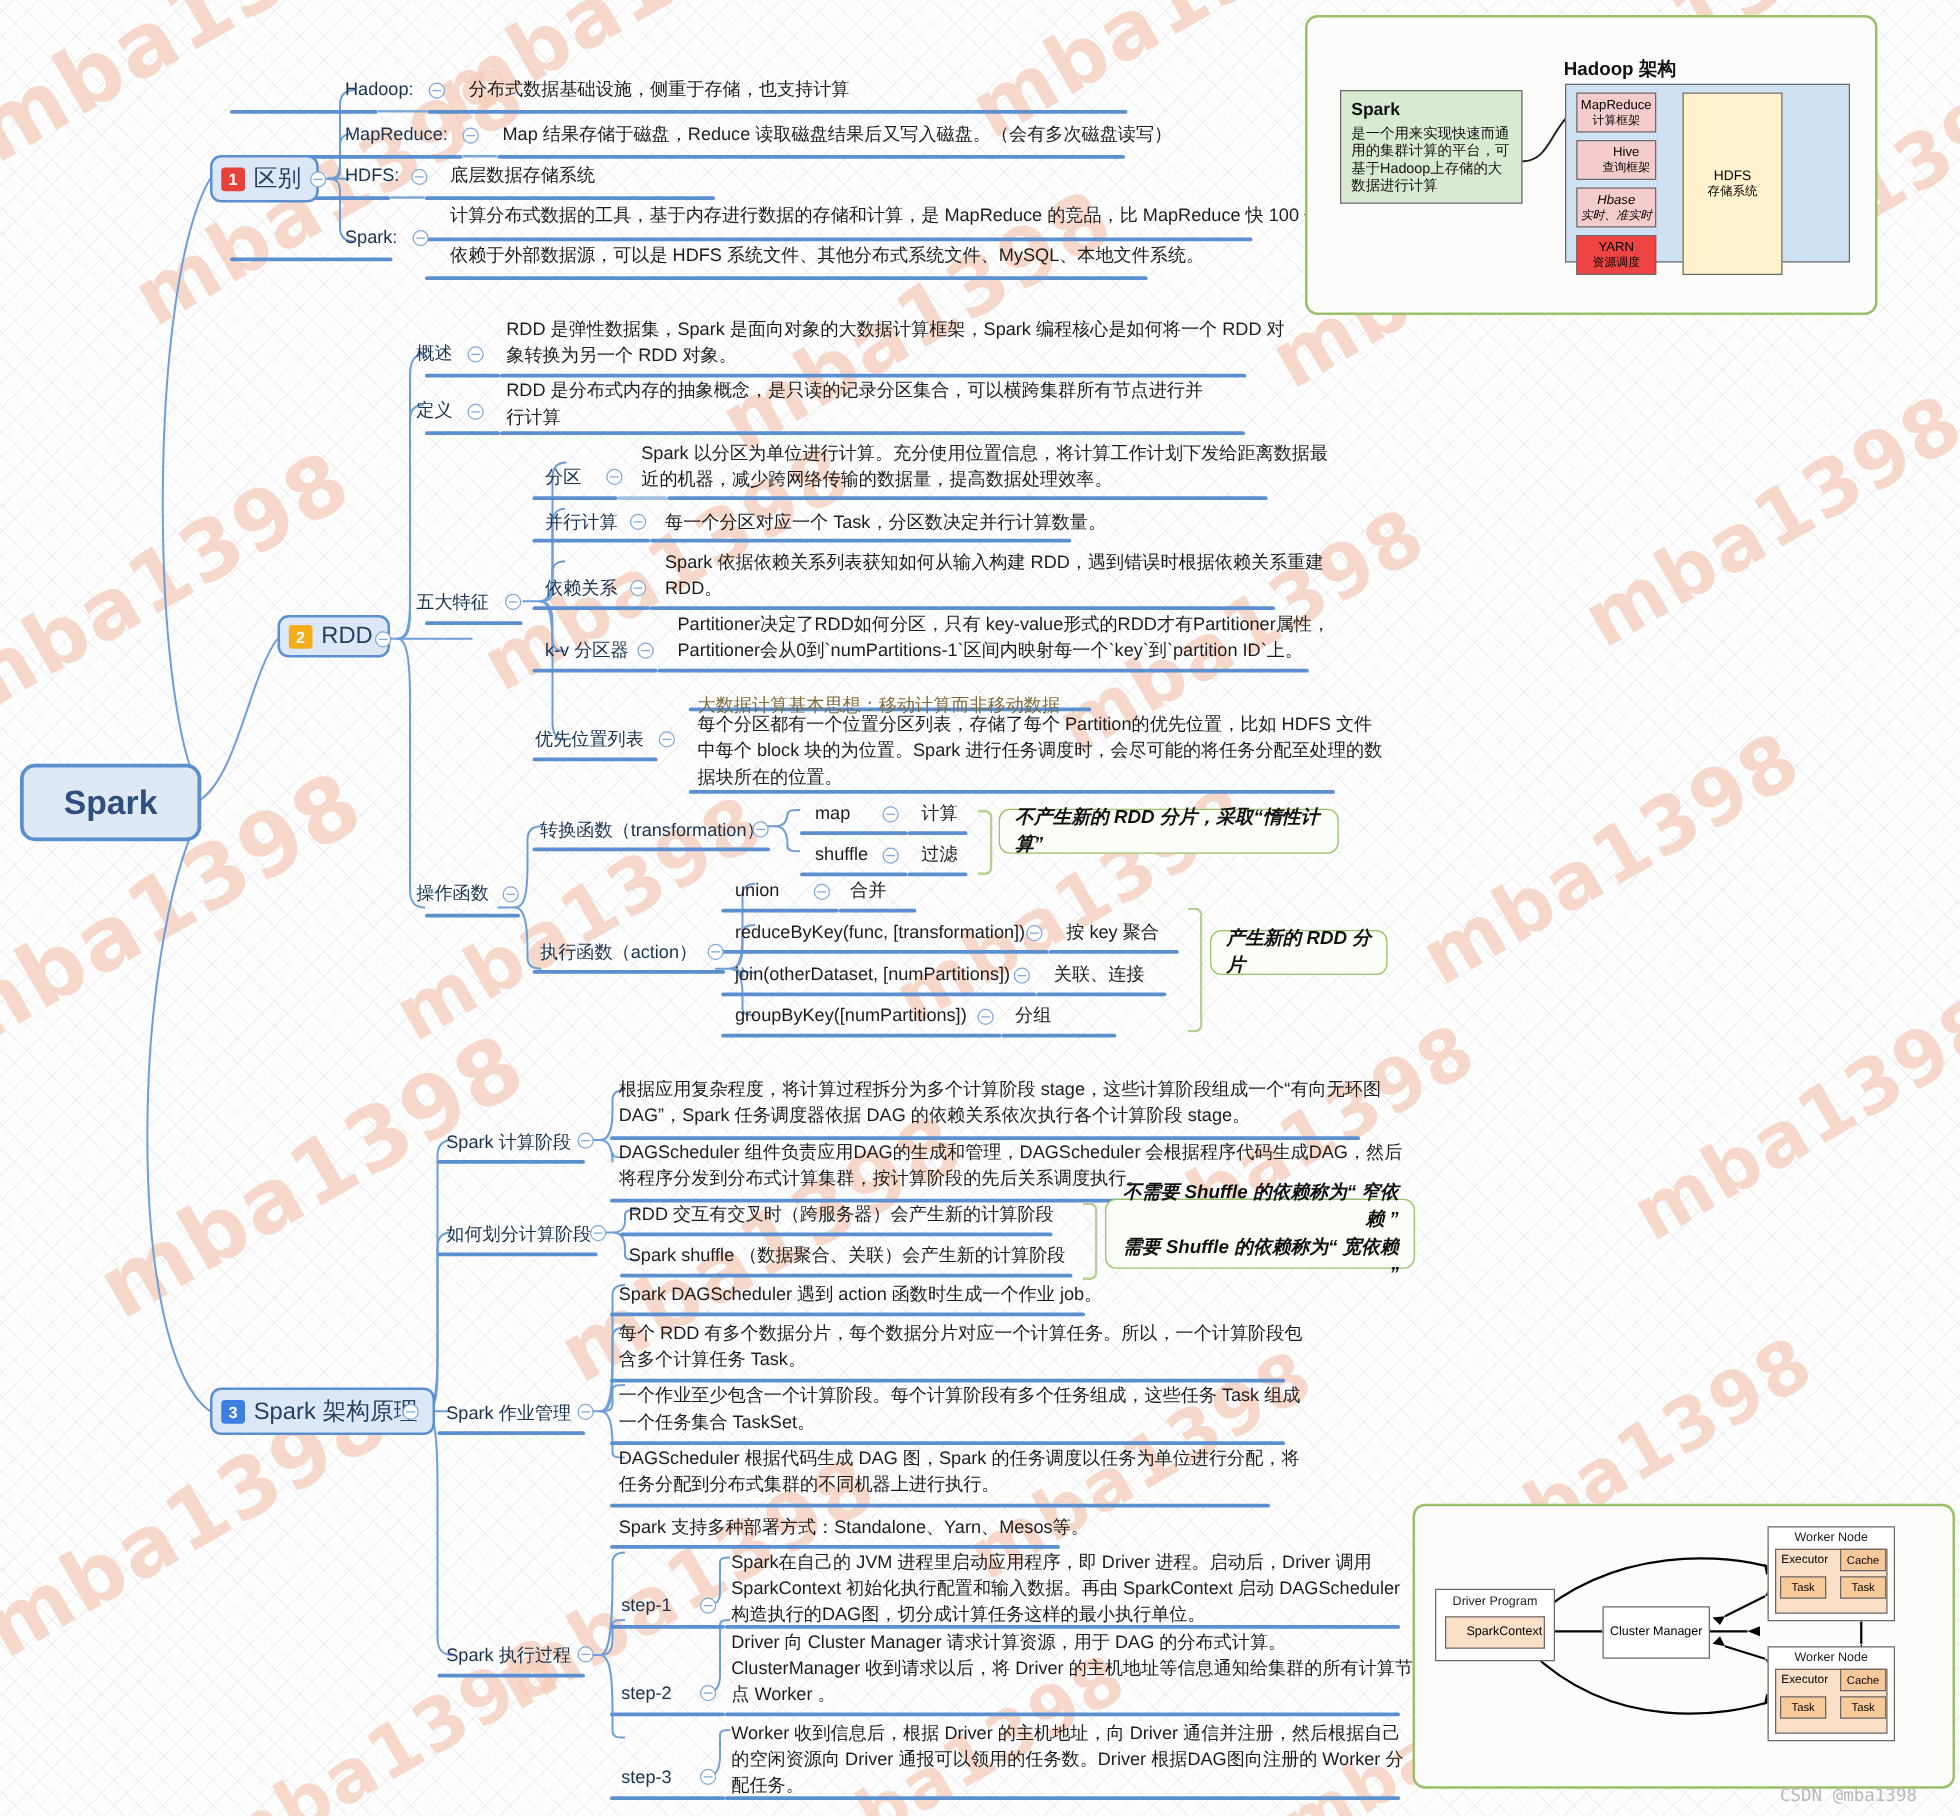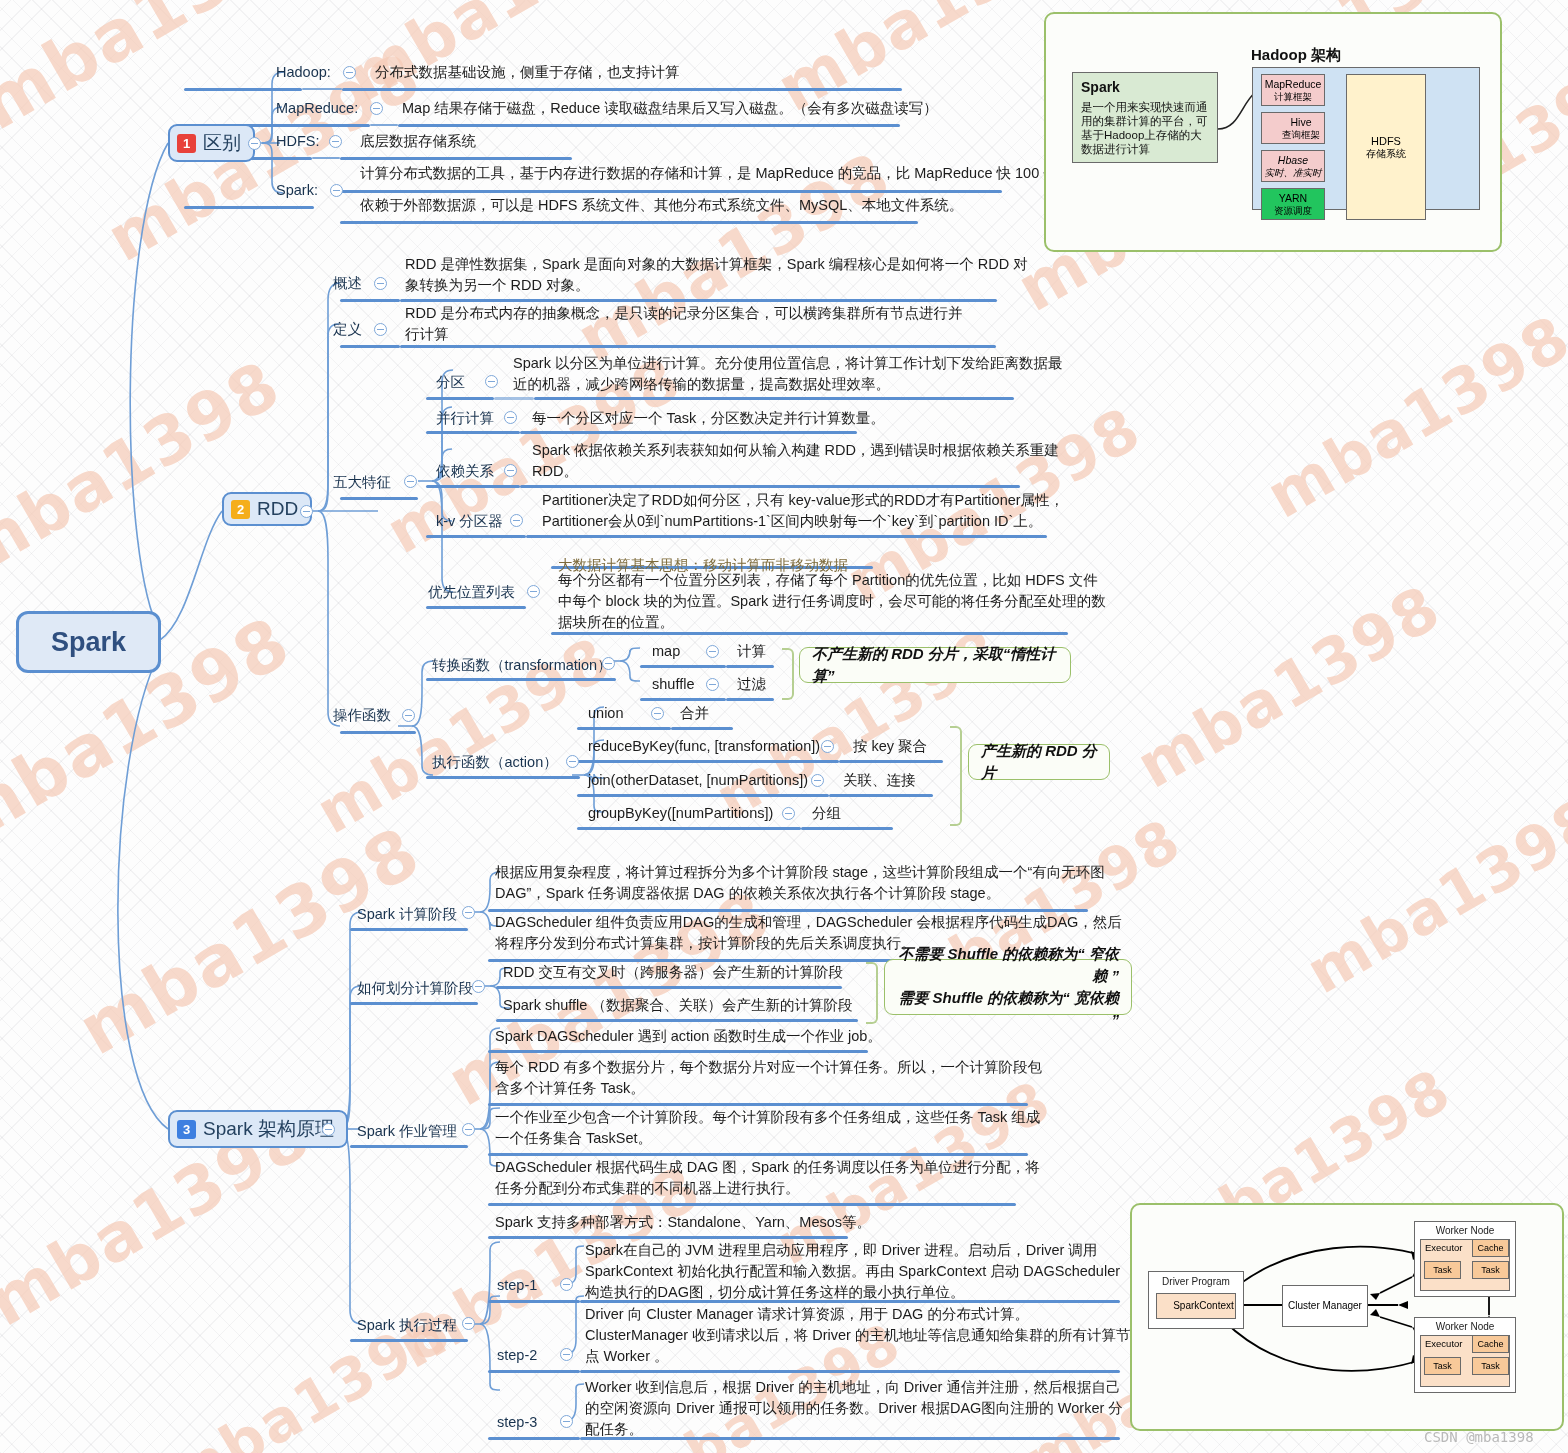--- a/index.html
+++ b/index.html
@@ -471,21 +471,21 @@
       <span style="font-size:9.5px;">计算框架</span>
     </div>
     <div class="pbox" style="left:215px;top:98px;width:64px;height:32px;background:#f4cccc;font-size:10.5px;padding-left:16px;">
       <span>Hive</span>
       <span style="font-size:9.5px;">查询框架</span>
     </div>
     <div class="pbox" style="left:215px;top:136px;width:64px;height:32px;background:#f4cccc;font-size:10.5px;font-style:italic;">
       <span>Hbase</span>
       <span style="font-size:9.5px;">实时、准实时</span>
     </div>
-    <div class="pbox" style="left:215px;top:174px;width:64px;height:32px;background:#22c55e;font-size:10.5px;">
+    <div class="pbox" style="left:215px;top:174px;width:64px;height:32px;background:#ef4444;font-size:10.5px;">
       <span>YARN</span>
       <span style="font-size:9.5px;">资源调度</span>
     </div>
     <div class="pbox" style="left:300px;top:60px;width:80px;height:146px;background:#fff2cc;font-size:11px;">
       <span>HDFS</span>
       <span style="font-size:10px;">存储系统</span>
     </div>
   </div>
 
   <div class="panel" style="left:1130px;top:1203px;width:434px;height:228px;">

